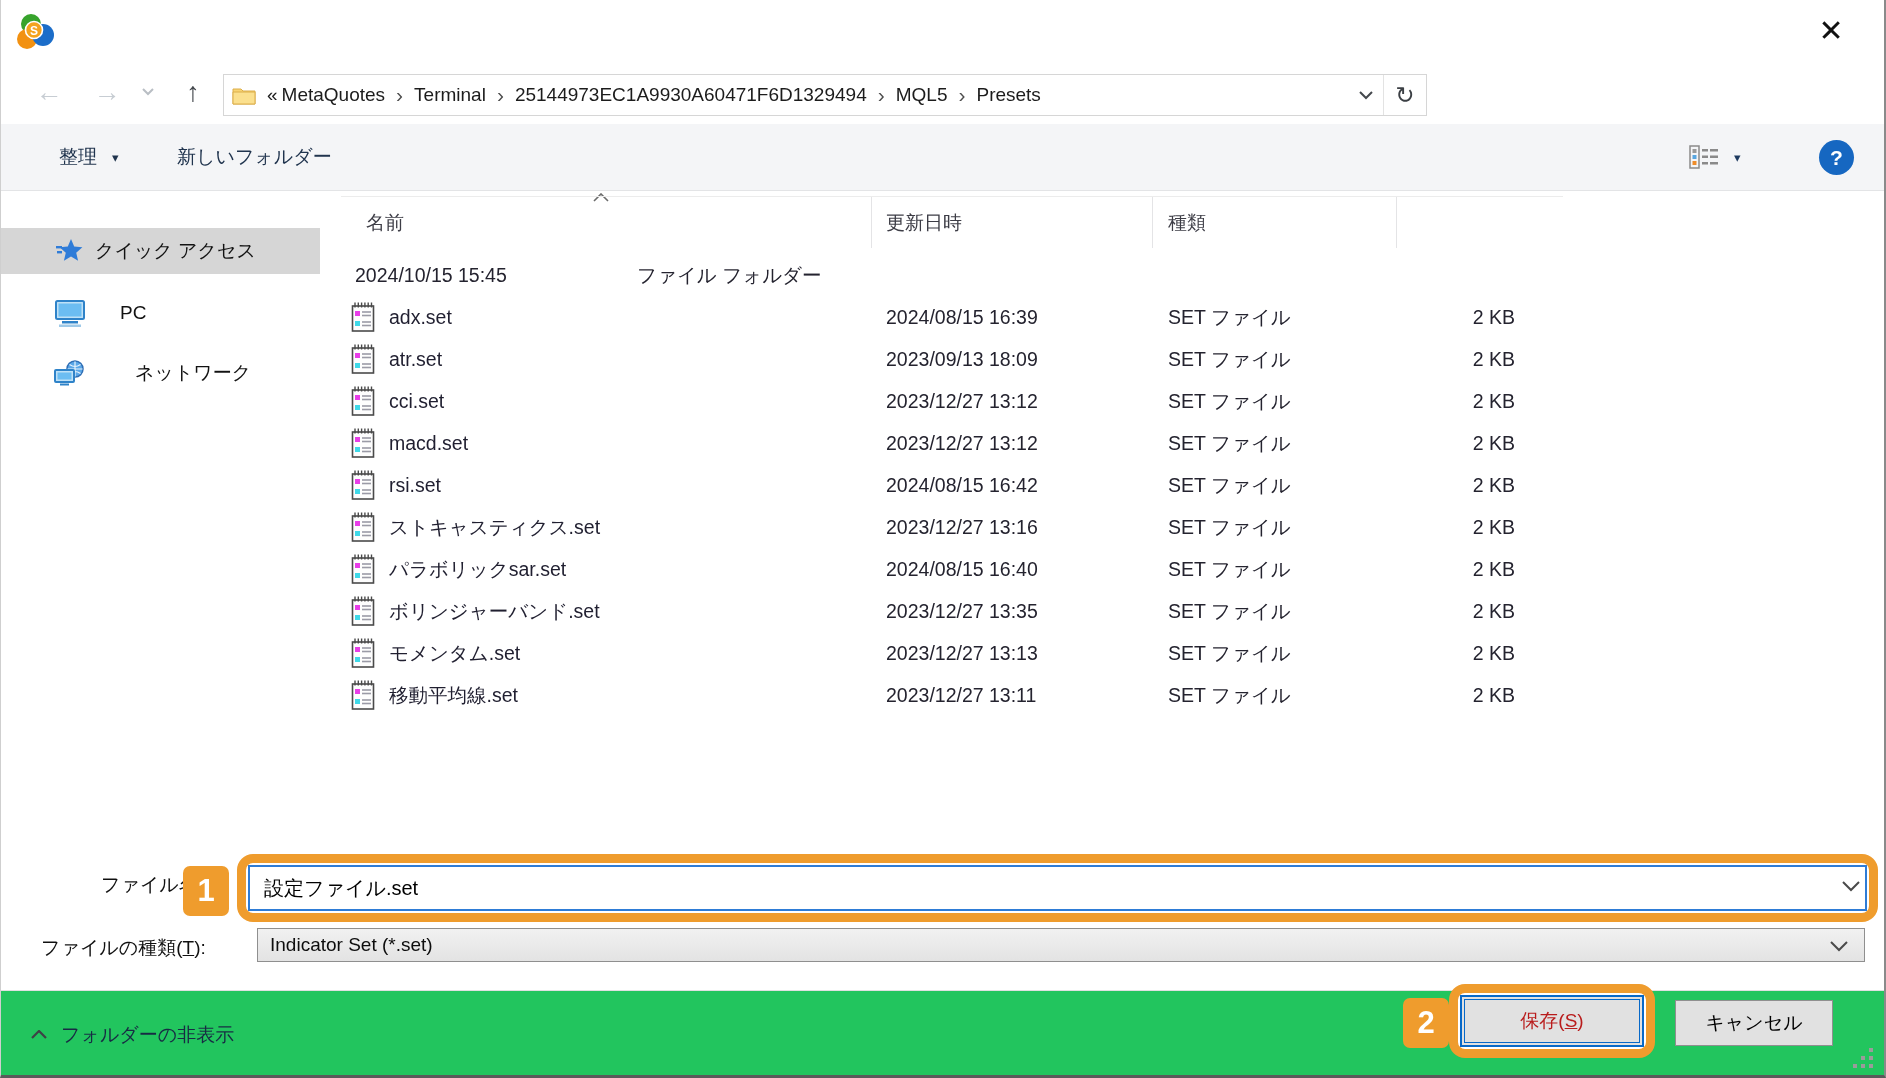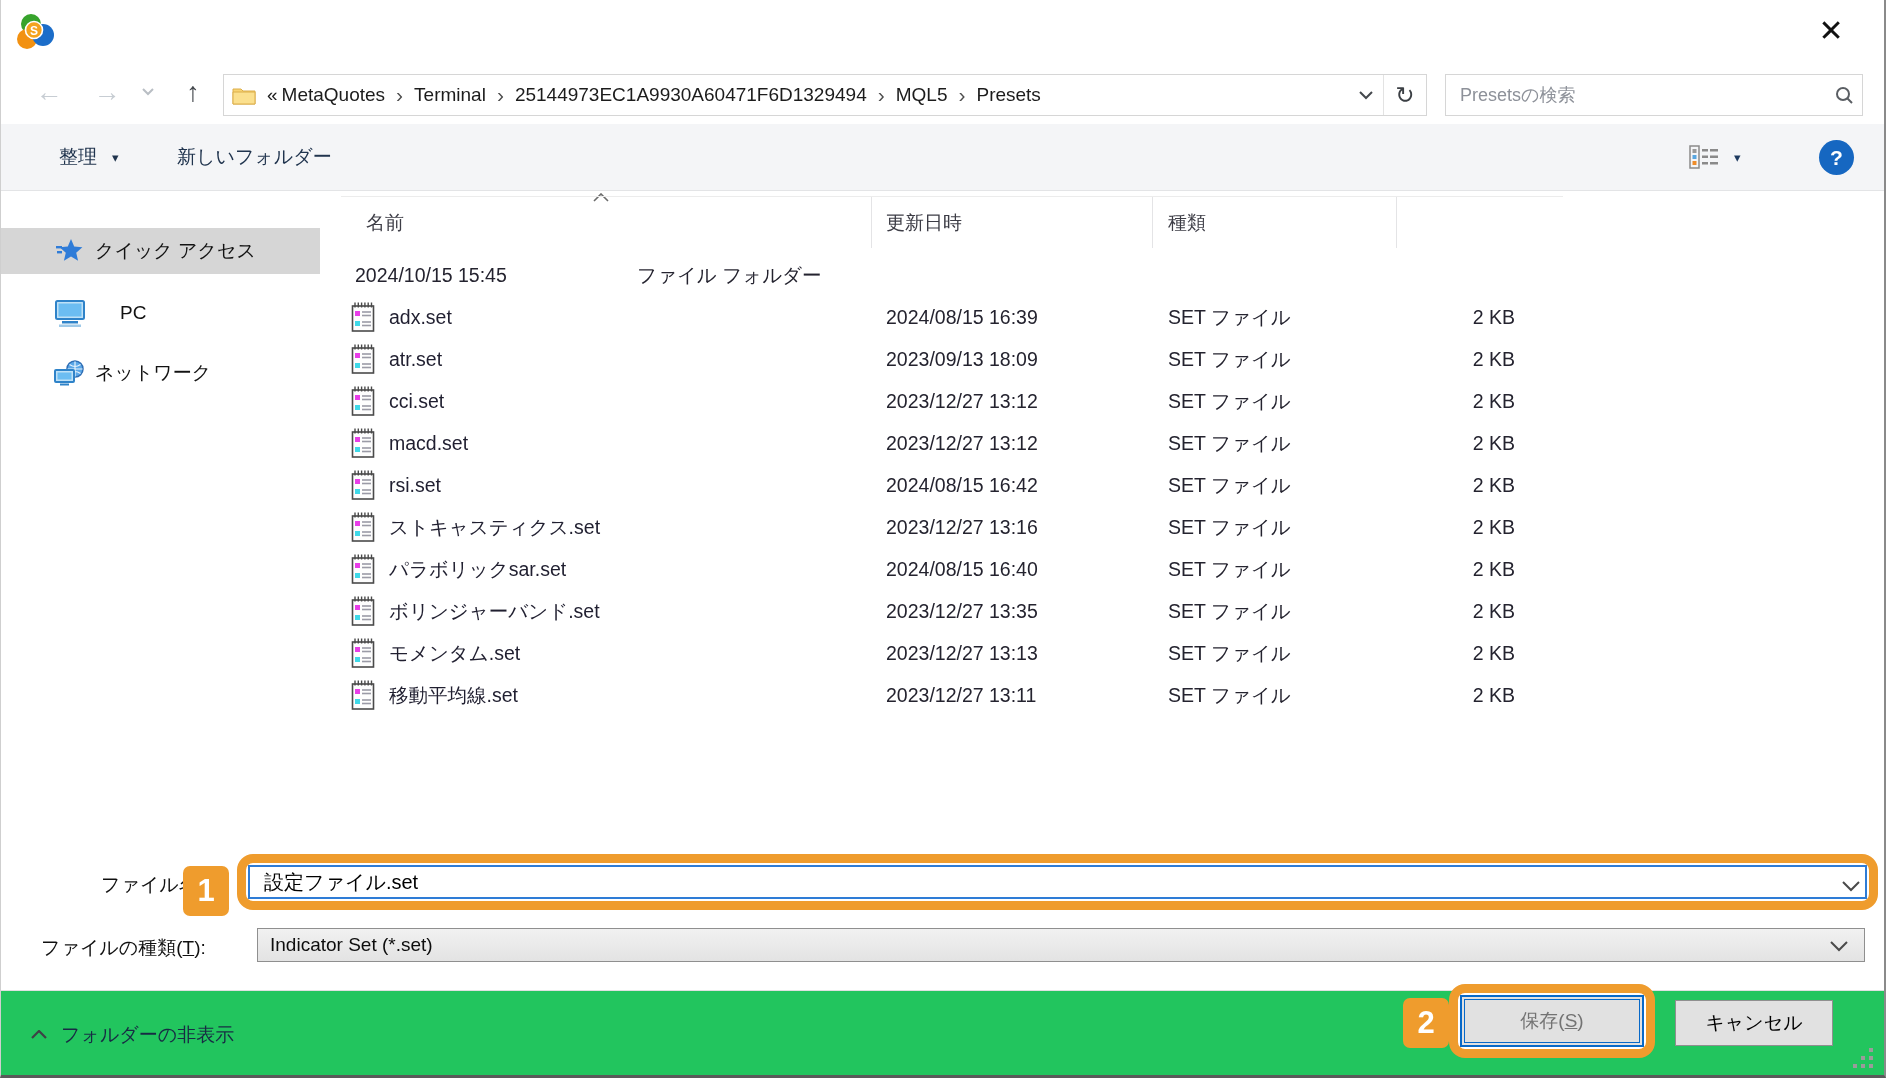--- a/index.html
+++ b/index.html
@@ -71,21 +71,21 @@
   .frow{display:flex;height:42px;align-items:center;font-size:19.5px;color:#201f30;cursor:default;}
   .cell{white-space:nowrap;overflow:hidden;}
   .c-name{width:531px;display:flex;align-items:center;gap:12px;padding-left:8px;}
   .c-date{width:281px;padding-left:14px;color:#24232f;}
   .c-type{width:244px;padding-left:15px;color:#24232f;}
   .c-size{width:166px;text-align:right;padding-right:48px;color:#24232f;}
   .fic{width:28px;height:32px;display:flex;align-items:center;justify-content:center;flex:none;}
 
   
   .fname-label{left:100px;top:872px;font-size:19px;color:#101010;z-index:1;}
-  .hl-ring{left:236px;top:854px;width:1641px;height:56px;border:9px solid var(--hl);border-radius:16px;
+  .hl-ring{left:236px;top:854px;width:1641px;height:68px;border:9px solid var(--hl);border-radius:16px;
     background:#fff;padding:2px;display:flex;z-index:2;}
   .fname-input{flex:1;border:2px solid #2e7cd6;outline:none;font-size:20px;padding:0 40px 0 14px;
     font-family:inherit;color:#000;background:#fff;}
   .fname-chevron{right:24px;top:24px;z-index:3;}
   .badge{width:46px;height:50px;border-radius:7px;background:var(--hl);color:#fff;font-size:31px;font-weight:bold;
     display:flex;align-items:center;justify-content:center;z-index:4;}
   .badge1{left:182px;top:866px;}
   .ftype-label{left:40px;top:935px;width:204px;font-size:19px;color:#101010;}
   .u{text-decoration:underline;}
   .ftype-select{left:256px;top:928px;width:1608px;height:34px;border:1px solid #8f8f8f;
@@ -93,21 +93,21 @@
     font-size:19px;color:#0d0d0d;padding-left:12px;cursor:default;}
 
   
   .footer{left:0;top:990px;width:100%;height:88px;background:#22c55e;border-top:1px solid #e0e0e0;}
   .hide-folders{position:absolute;left:30px;top:0;height:100%;display:flex;align-items:center;gap:14px;
     font-size:19px;color:#182a44;cursor:default;}
   .badge2{left:1402px;top:998px;}
   .save-ring{left:1448px;top:984px;width:206px;height:74px;border:9px solid var(--hl);border-radius:16px;
     background:#fff;padding:2px;display:flex;}
   .save-btn{flex:1;background:#e1e1e1;border:2px solid #0869c8;box-shadow:inset 0 0 0 2px #e1e1e1,inset 0 0 0 3px #0869c8;
-    font-size:19px;color:#737373;display:flex;align-items:center;justify-content:center;font-family:inherit;cursor:default;}
+    font-size:19px;color:#b91c1c;display:flex;align-items:center;justify-content:center;font-family:inherit;cursor:default;}
   .cancel-btn{left:1674px;top:1000px;width:158px;height:46px;background:#e1e1e1;border:1px solid #8f8f8f;
     font-size:19px;color:#000;display:flex;align-items:center;justify-content:center;font-family:inherit;cursor:default;}
   .grip{left:1852px;top:1048px;width:22px;height:22px;}
   .grip i{position:absolute;width:4px;height:4px;background:#9b9b9b;}
 </style>
 </head>
 <body>
 
 <div class="window">
 
@@ -151,29 +151,20 @@
     <span class="addr-spacer"></span>
     <span class="addr-chevron">
       <svg width="14" height="9" viewBox="0 0 14 9">
           <polyline points="1,1 7,7 13,1" fill="none" stroke="#44484d" stroke-width="2"></polyline>
         </svg>
     </span>
     <span class="addr-divider"></span>
     <span class="refresh-btn">↻</span>
   </div>
 
-  <div class="abs searchbox">
-    <input placeholder="Presetsの検索" style="">
-    <span class="search-glyph">
-      <svg width="19" height="19" viewBox="0 0 19 19">
-          <circle cx="8" cy="8" r="6" fill="none" stroke="#5a5e63" stroke-width="2"></circle>
-          <line x1="12.5" y1="12.5" x2="17" y2="17" stroke="#5a5e63" stroke-width="2"></line>
-        </svg>
-    </span>
-  </div>
 
   <div class="abs toolbar">
     <div class="tb-item" style="left:58px;">
       <span>整理</span>
       <span class="tb-caret">▾</span>
     </div>
     <div class="tb-item" style="left:176px;">
       <span>新しいフォルダー</span>
     </div>
     <div class="tb-item" style="left:1688px;">
@@ -211,21 +202,21 @@
       <svg width="32" height="28" viewBox="0 0 32 28">
         <rect x="2" y="2" width="28" height="18" rx="1.5" fill="#bfe1f7" stroke="#2f83c9" stroke-width="2"></rect>
         <rect x="4.5" y="4.5" width="23" height="13" fill="#6cbdf2"></rect>
         <rect x="8" y="22" width="16" height="2.5" fill="#2f83c9"></rect>
         <rect x="5" y="25.5" width="22" height="2.5" fill="#7f immature" fill-opacity="0"></rect>
         <rect x="5" y="25.5" width="22" height="2.5" fill="#9ec9e8"></rect>
       </svg>
     </span>
     <span>PC</span>
   </div>
-  <div class="abs side-item" style="top:350px;">
+  <div class="abs side-item" style="top:350px;gap:40px;">
     <span class="ic">
       <svg width="32" height="28" viewBox="0 0 32 28">
         <circle cx="21" cy="10" r="8" fill="#5aa7e8" stroke="#2f6eb5" stroke-width="1.5"></circle>
         <path d="M13.5 10 h15 M21 2.5 v15 M15.5 5.5 q5.5 4 11 0 M15.5 14.5 q5.5 -4 11 0" stroke="#e8f3fc" stroke-width="1.2" fill="none"></path>
         <rect x="1" y="11" width="19" height="12" rx="1" fill="#bfe1f7" stroke="#2f83c9" stroke-width="2"></rect>
         <rect x="3.5" y="13.5" width="14" height="7" fill="#6cbdf2"></rect>
         <rect x="6" y="24.5" width="9" height="2" fill="#2f83c9"></rect>
       </svg>
     </span>
     <span>ネットワーク</span>

